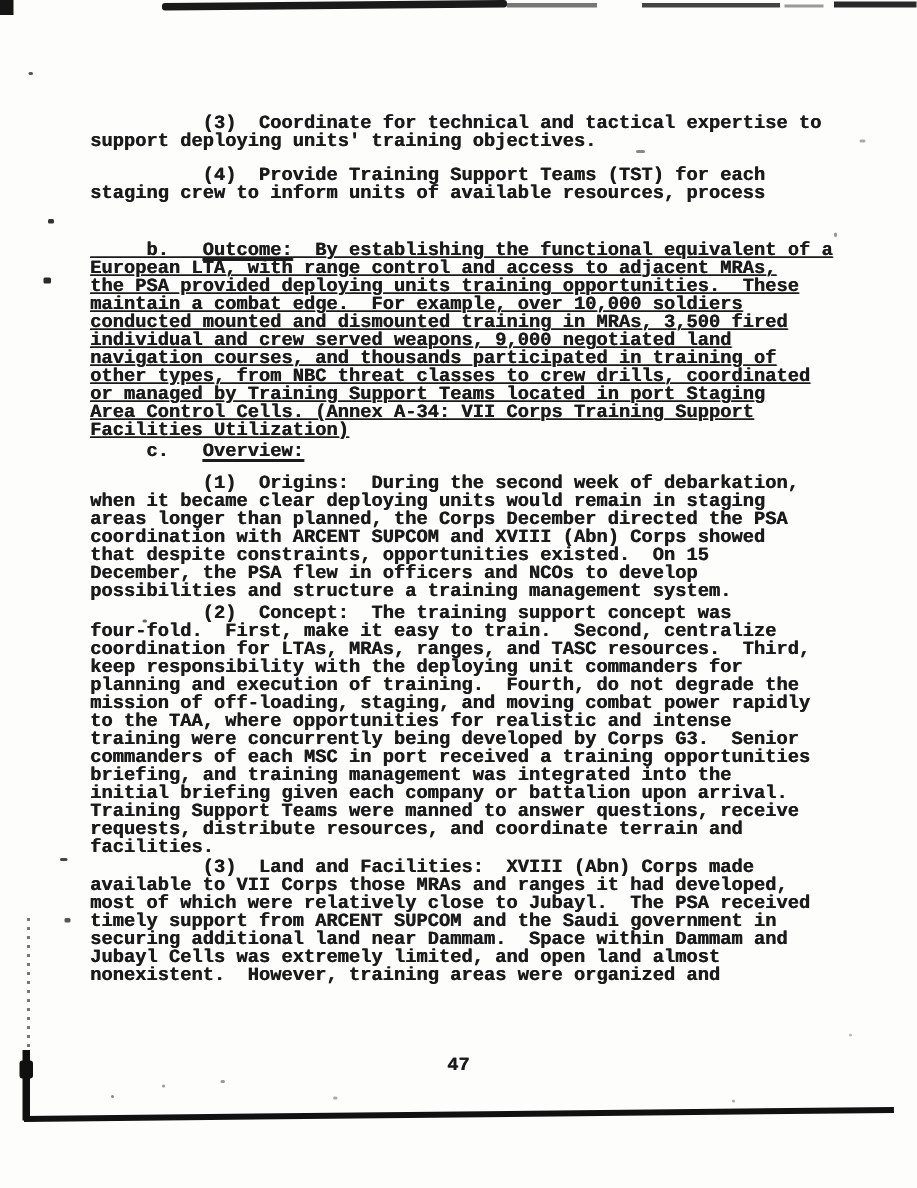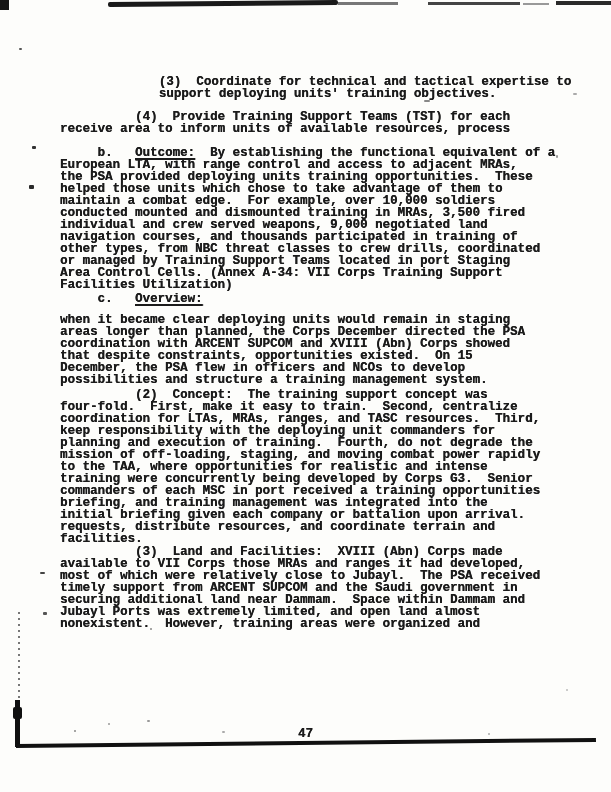--- a/index.html
+++ b/index.html
@@ -9,34 +9,33 @@
     font-family:"Liberation Mono", monospace;
   }
   .page{position:absolute;inset:0;}
   .doc-text{
     position:absolute;left:60px;top:70px;width:535px;
     color:var(--ink,#1b1b1b);
     font-weight:bold;font-size:12.5px;line-height:12px;
     text-shadow:0.3px 0 0 currentColor;
   }
   .para{margin:0;}
-  .para:nth-child(1){margin-top:6px;text-align:center;}
+  .para:nth-child(1){margin-top:6px;}
   .para:nth-child(2){margin-top:11px;}
-  .para:nth-child(3){margin-top:12px;}
+  .para:nth-child(3){margin-top:26px;text-decoration:underline;}
   .para:nth-child(4){margin-top:2px;}
   .para:nth-child(5){margin-top:9px;}
   .para:nth-child(6){margin-top:3px;}
   .para:nth-child(7){margin-top:1px;}
   .line{white-space:pre;}
   .u{text-decoration:underline;text-decoration-thickness:1.5px;text-underline-offset:2px;}
   .page-number{
     position:absolute;left:0;right:0;top:703px;text-align:center;
     color:var(--ink,#1b1b1b);font-weight:bold;font-size:12.5px;
     text-shadow:0.3px 0 0 currentColor;
-    margin-top:24px;
   }
   .artifact{position:absolute;}
   .sp{position:absolute;border-radius:1px;}
   
   .tbarA{left:0;top:0;width:9px;height:10px;background:#151515;}
   .tbarB{left:108px;top:1px;width:230px;height:5px;background:#1a1a1a;transform:rotate(-0.5deg);border-radius:2px;}
   .tbarC{left:338px;top:2px;width:60px;height:2.5px;background:#777;}
   .tbarD{left:428px;top:2px;width:92px;height:3px;background:#444;}
   .tbarE{left:523px;top:3px;width:26px;height:2px;background:#999;}
   .tbarF{left:556px;top:1px;width:55px;height:4px;background:#2a2a2a;}
@@ -82,67 +81,68 @@
   <div class="sp" style="left:488px;top:733px;width:2px;height:2px;background:#aaa;"></div>
   <div class="sp" style="left:566px;top:689px;width:2px;height:2px;background:#bbb;"></div>
 
   <div class="doc-text">
       <div class="para">
         <div class="line"><span>          (3)  Coordinate for technical and tactical expertise to</span></div>
         <div class="line"><span>support deploying units' training objectives.</span></div>
       </div>
       <div class="para">
         <div class="line"><span>          (4)  Provide Training Support Teams (TST) for each</span></div>
-        <div class="line"><span>receive area to inform units of available resources, process</span></div>
+        <div class="line"><span>staging crew to inform units of available resources, process</span></div>
       </div>
       <div class="para">
         <div class="line"><span>     b.   </span><span class="u">Outcome:</span><span>  By establishing the functional equivalent of a</span></div>
         <div class="line"><span>European LTA, with range control and access to adjacent MRAs,</span></div>
         <div class="line"><span>the PSA provided deploying units training opportunities.  These</span></div>
-        <div class="line"><span>helped those units which chose to take advantage of them to</span></div>
         <div class="line"><span>maintain a combat edge.  For example, over 10,000 soldiers</span></div>
         <div class="line"><span>conducted mounted and dismounted training in MRAs, 3,500 fired</span></div>
         <div class="line"><span>individual and crew served weapons, 9,000 negotiated land</span></div>
         <div class="line"><span>navigation courses, and thousands participated in training of</span></div>
         <div class="line"><span>other types, from NBC threat classes to crew drills, coordinated</span></div>
         <div class="line"><span>or managed by Training Support Teams located in port Staging</span></div>
         <div class="line"><span>Area Control Cells. (Annex A-34: VII Corps Training Support</span></div>
         <div class="line"><span>Facilities Utilization)</span></div>
       </div>
       <div class="para">
         <div class="line"><span>     c.   </span><span class="u">Overview:</span></div>
       </div>
       <div class="para">
+        <div class="line"><span>          (1)  Origins:  During the second week of debarkation,</span></div>
         <div class="line"><span>when it became clear deploying units would remain in staging</span></div>
         <div class="line"><span>areas longer than planned, the Corps December directed the PSA</span></div>
         <div class="line"><span>coordination with ARCENT SUPCOM and XVIII (Abn) Corps showed</span></div>
         <div class="line"><span>that despite constraints, opportunities existed.  On 15</span></div>
         <div class="line"><span>December, the PSA flew in officers and NCOs to develop</span></div>
         <div class="line"><span>possibilities and structure a training management system.</span></div>
       </div>
       <div class="para">
         <div class="line"><span>          (2)  Concept:  The training support concept was</span></div>
         <div class="line"><span>four-fold.  First, make it easy to train.  Second, centralize</span></div>
         <div class="line"><span>coordination for LTAs, MRAs, ranges, and TASC resources.  Third,</span></div>
         <div class="line"><span>keep responsibility with the deploying unit commanders for</span></div>
         <div class="line"><span>planning and execution of training.  Fourth, do not degrade the</span></div>
         <div class="line"><span>mission of off-loading, staging, and moving combat power rapidly</span></div>
         <div class="line"><span>to the TAA, where opportunities for realistic and intense</span></div>
         <div class="line"><span>training were concurrently being developed by Corps G3.  Senior</span></div>
         <div class="line"><span>commanders of each MSC in port received a training opportunities</span></div>
         <div class="line"><span>briefing, and training management was integrated into the</span></div>
         <div class="line"><span>initial briefing given each company or battalion upon arrival.</span></div>
+        <div class="line"><span>Training Support Teams were manned to answer questions, receive</span></div>
         <div class="line"><span>requests, distribute resources, and coordinate terrain and</span></div>
         <div class="line"><span>facilities.</span></div>
       </div>
       <div class="para">
         <div class="line"><span>          (3)  Land and Facilities:  XVIII (Abn) Corps made</span></div>
         <div class="line"><span>available to VII Corps those MRAs and ranges it had developed,</span></div>
         <div class="line"><span>most of which were relatively close to Jubayl.  The PSA received</span></div>
         <div class="line"><span>timely support from ARCENT SUPCOM and the Saudi government in</span></div>
         <div class="line"><span>securing additional land near Dammam.  Space within Dammam and</span></div>
-        <div class="line"><span>Jubayl Ports was extremely limited, and open land almost</span></div>
+        <div class="line"><span>Jubayl Cells was extremely limited, and open land almost</span></div>
         <div class="line"><span>nonexistent.  However, training areas were organized and</span></div>
       </div>
     </div>
 
   <div class="page-number">47</div>
 </div>
 
 </body></html>

